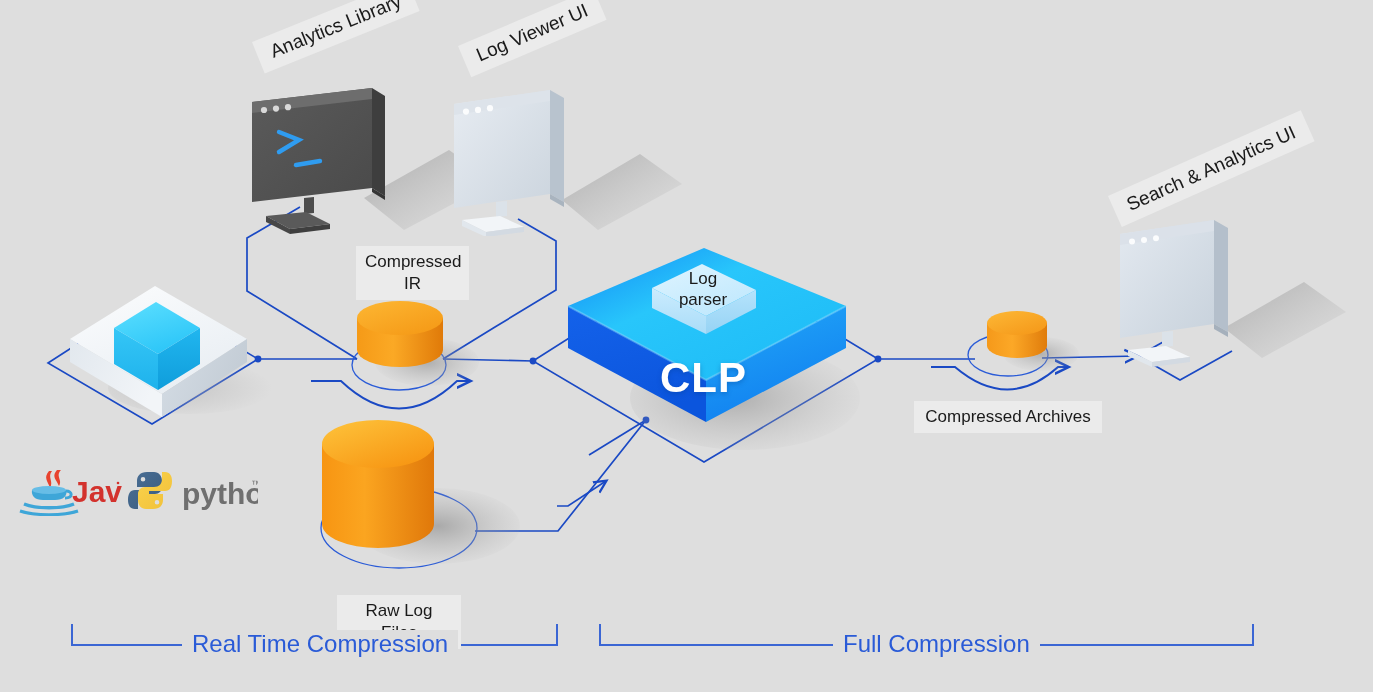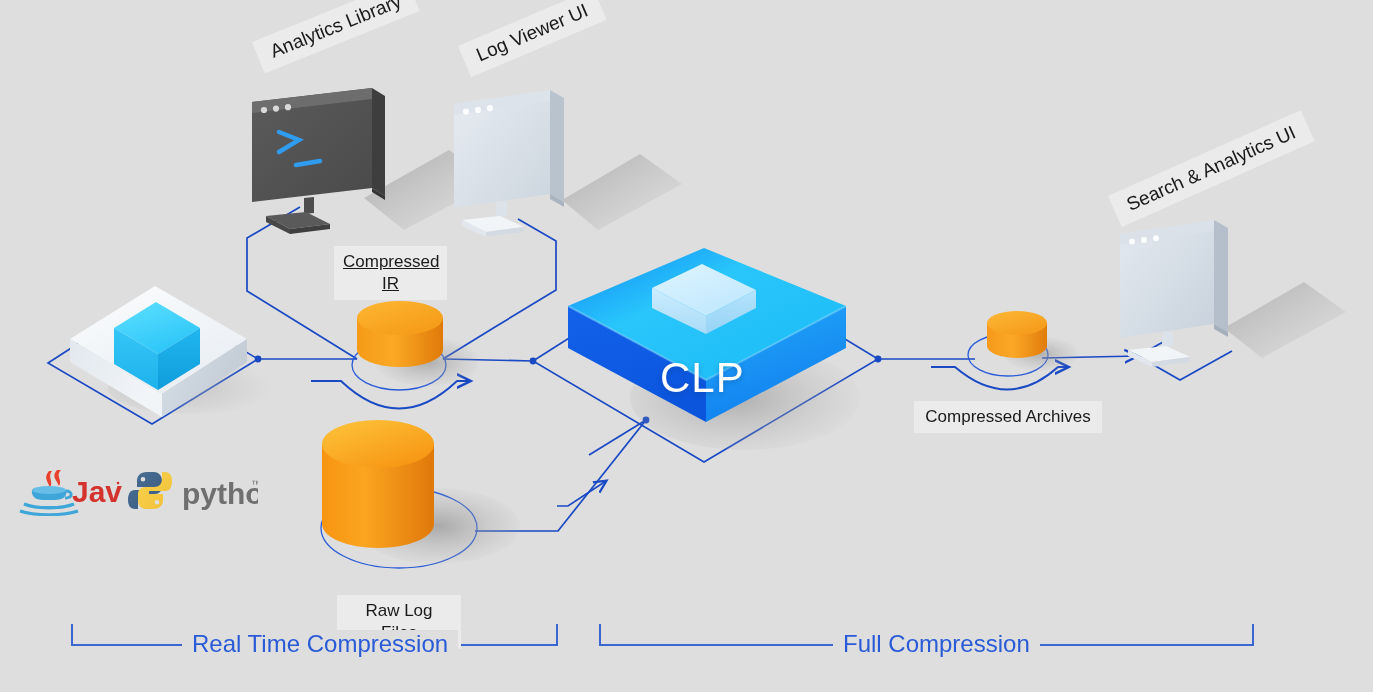--- a/index.html
+++ b/index.html
@@ -53,21 +53,21 @@
     position: absolute;
     z-index: 20;
   }
 
   
   .clp-wrap { position: absolute; z-index: 25; }
   .clp-text {
     position: absolute;
     color: #ffffff;
     font-size: 42px;
-    font-weight: normal;
+    font-weight: bold;
     letter-spacing: 1px;
     z-index: 32;
     text-shadow: 0 2px 5px rgba(0,60,140,.35);
   }
   .parser-text {
     position: absolute;
     color: #1a1a1a;
     font-size: 17px;
     line-height: 21px;
     text-align: center;
@@ -401,20 +401,22 @@
       <path d="M146 152 L146 194 L286 120 L286 78 Z" fill="url(#clpRight)"></path>
 
       <path d="M8 78 L146 152 L286 78" fill="none" stroke="#7fdcff" stroke-opacity=".45" stroke-width="2"></path>
 
       <path d="M92 60 L142 36 L196 62 L146 88 Z" fill="url(#pTop)"></path>
       <path d="M92 60 L92 80 L146 106 L146 88 Z" fill="url(#pL)"></path>
       <path d="M146 88 L146 106 L196 80 L196 62 Z" fill="url(#pR)"></path>
     </svg>
   </div>
 
+  <div class="parser-text" style="left:648px; top:268px; width:110px;">Log
+parser</div>
 
   <div class="clp-text" style="left:660px; top:354px;">CLP</div>
 
   <div class="cyl" style="left:355px; top:300px;">
     <svg width="130" height="105" viewBox="0 0 130 105">
       <defs>
         <linearGradient id="cylS" x1="0" y1="0" x2="1" y2="0">
           <stop offset="0" stop-color="#f59a17"></stop>
           <stop offset="0.42" stop-color="#fba925"></stop>
           <stop offset="1" stop-color="#e07a09"></stop>
@@ -427,21 +429,21 @@
           <stop offset="0" stop-color="#8d8d8d" stop-opacity=".6"></stop>
           <stop offset="1" stop-color="#aaaaaa" stop-opacity="0"></stop>
         </radialGradient>
       </defs>
       <ellipse cx="72" cy="62" rx="52" ry="24" fill="url(#cylSh)"></ellipse>
       <path d="M2 18 L2 50 A43 17 0 0 0 88 50 L88 18 Z" fill="url(#cylS)"></path>
       <ellipse cx="45" cy="18" rx="43" ry="17" fill="url(#cylSt)"></ellipse>
     </svg>
   </div>
 
-  <div class="chip" style="left:334px; top:246px; width:95px;text-decoration:underline;">Compressed
+  <div class="chip" style="left:356px; top:246px; width:95px;">Compressed
 IR</div>
 
   <div class="cyl" style="left:318px; top:414px;">
     <svg width="220" height="170" viewBox="0 0 220 170">
       <defs>
         <linearGradient id="cylS2" x1="0" y1="0" x2="1" y2="0">
           <stop offset="0" stop-color="#f79512"></stop>
           <stop offset="0.38" stop-color="#fba520"></stop>
           <stop offset="1" stop-color="#e0780a"></stop>
         </linearGradient>

